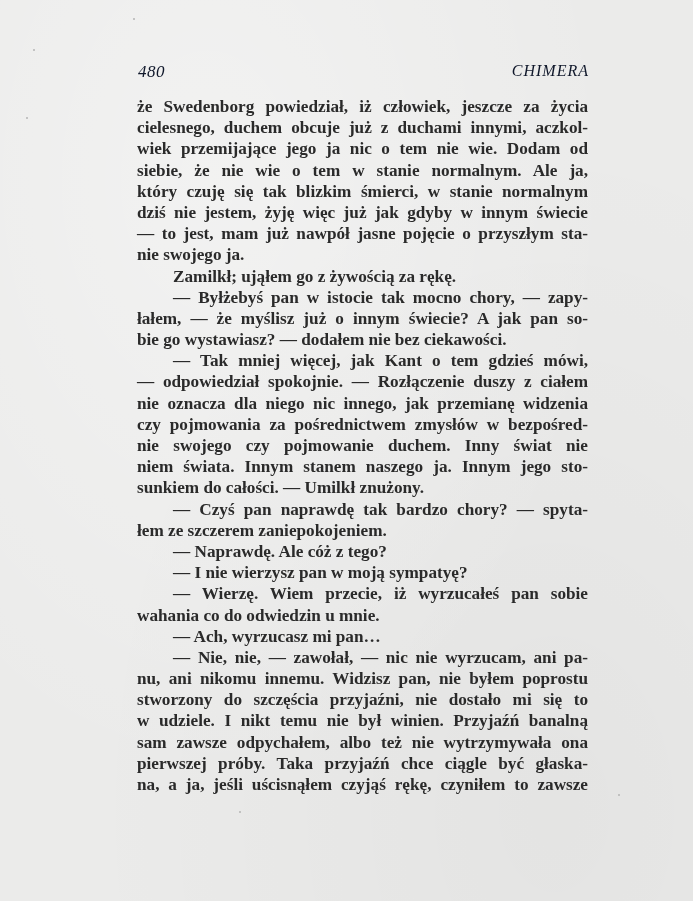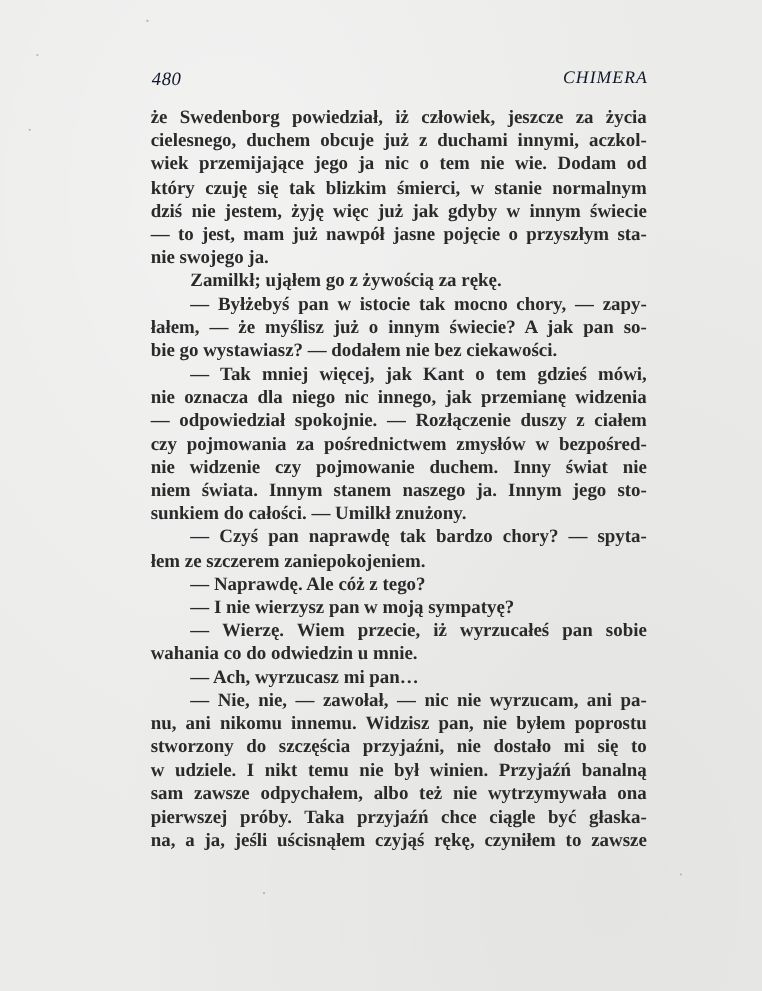--- a/index.html
+++ b/index.html
@@ -92,33 +92,34 @@
 
 <div class="header">
   <span class="page-number">480</span>
   <span class="running-title">CHIMERA</span>
 </div>
 
 <div class="body-text">
   <span class="line">że Swedenborg powiedział, iż człowiek, jeszcze za życia</span>
   <span class="line">cielesnego, duchem obcuje już z duchami innymi, aczkol-</span>
   <span class="line">wiek przemijające jego ja nic o tem nie wie. Dodam od</span>
+  <span class="line">siebie, że nie wie o tem w stanie normalnym. Ale ja,</span>
   <span class="line">który czuję się tak blizkim śmierci, w stanie normalnym</span>
   <span class="line">dziś nie jestem, żyję więc już jak gdyby w innym świecie</span>
   <span class="line">— to jest, mam już nawpół jasne pojęcie o przyszłym sta-</span>
   <span class="line last">nie swojego ja.</span>
   <span class="line indent last">Zamilkł; ująłem go z żywością za rękę.</span>
   <span class="line indent">— Byłżebyś pan w istocie tak mocno chory, — zapy-</span>
   <span class="line">łałem, — że myślisz już o innym świecie? A jak pan so-</span>
   <span class="line last">bie go wystawiasz? — dodałem nie bez ciekawości.</span>
   <span class="line indent">— Tak mniej więcej, jak Kant o tem gdzieś mówi,</span>
+  <span class="line">— odpowiedział spokojnie. — Rozłączenie duszy z ciałem</span>
   <span class="line">nie oznacza dla niego nic innego, jak przemianę widzenia</span>
-  <span class="line">— odpowiedział spokojnie. — Rozłączenie duszy z ciałem</span>
   <span class="line">czy pojmowania za pośrednictwem zmysłów w bezpośred-</span>
-  <span class="line">nie widzenie czy pojmowanie duchem. Inny świat nie</span>
+  <span class="line">nie swojego czy pojmowanie duchem. Inny świat nie</span>
   <span class="line">niem świata. Innym stanem naszego ja. Innym jego sto-</span>
   <span class="line last">sunkiem do całości. — Umilkł znużony.</span>
   <span class="line indent">— Czyś pan naprawdę tak bardzo chory? — spyta-</span>
   <span class="line last">łem ze szczerem zaniepokojeniem.</span>
   <span class="line indent last">— Naprawdę. Ale cóż z tego?</span>
   <span class="line indent last">— I nie wierzysz pan w moją sympatyę?</span>
   <span class="line indent">— Wierzę. Wiem przecie, iż wyrzucałeś pan sobie</span>
   <span class="line last">wahania co do odwiedzin u mnie.</span>
   <span class="line indent last">— Ach, wyrzucasz mi pan…</span>
   <span class="line indent">— Nie, nie, — zawołał, — nic nie wyrzucam, ani pa-</span>

